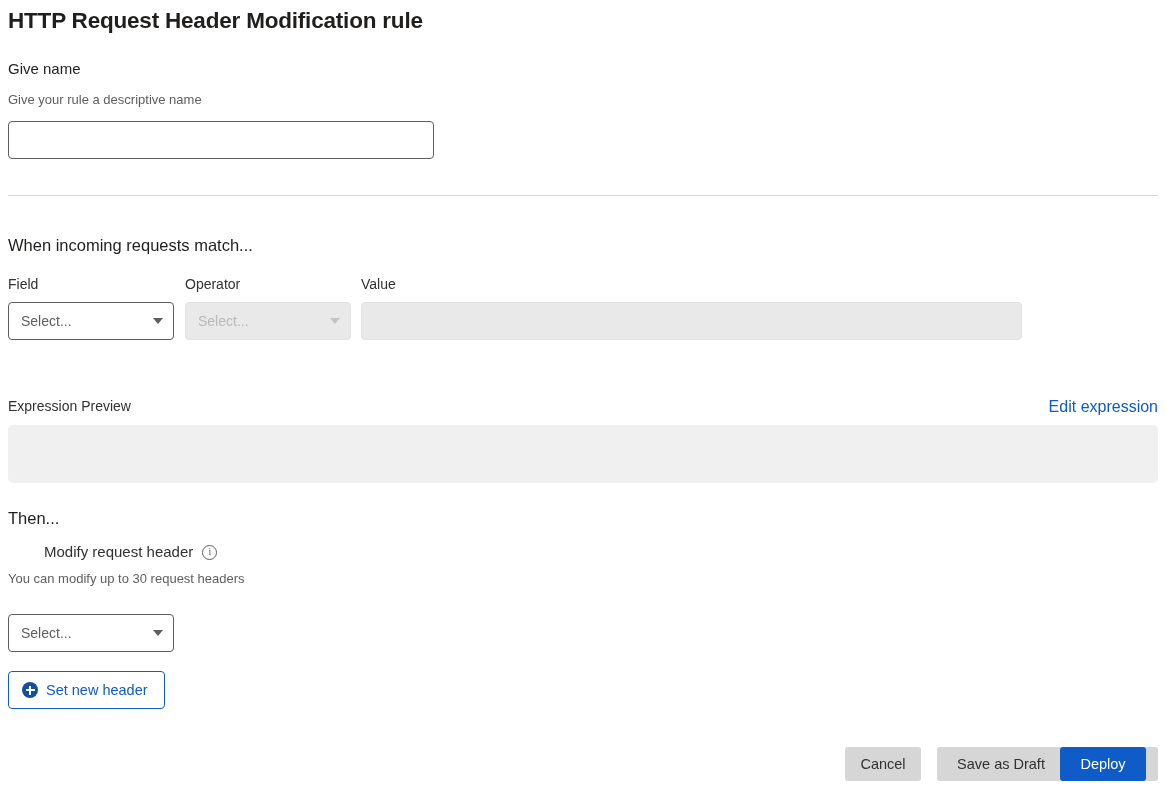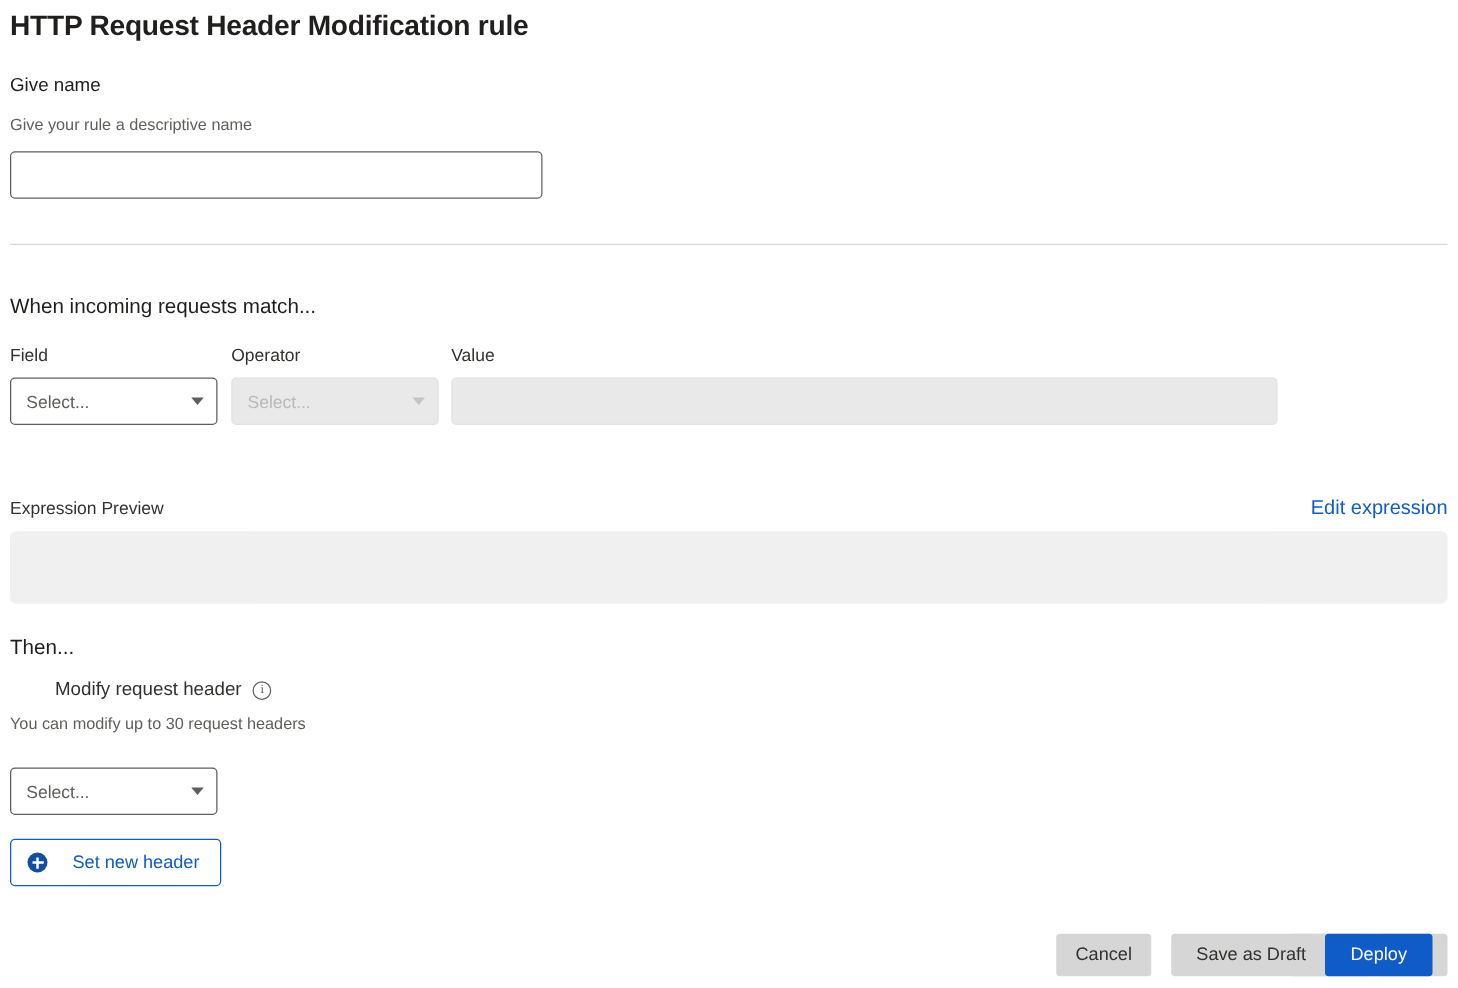--- a/index.html
+++ b/index.html
@@ -248,21 +248,21 @@
     height: 38px;
     padding: 0 16px 0 13px;
     background: #ffffff;
     border: 1px solid #0f5bc7;
     border-radius: 4px;
     color: #0f5bc7;
     font-family: "Liberation Sans", sans-serif;
     font-size: 14.5px;
     display: flex;
     align-items: center;
-    gap: 20px;
+    gap: 8px;
     cursor: pointer;
   }
   .plus-icon {
     width: 16px;
     height: 16px;
     border-radius: 50%;
     background: #12509e;
     position: relative;
     flex: 0 0 auto;
   }

